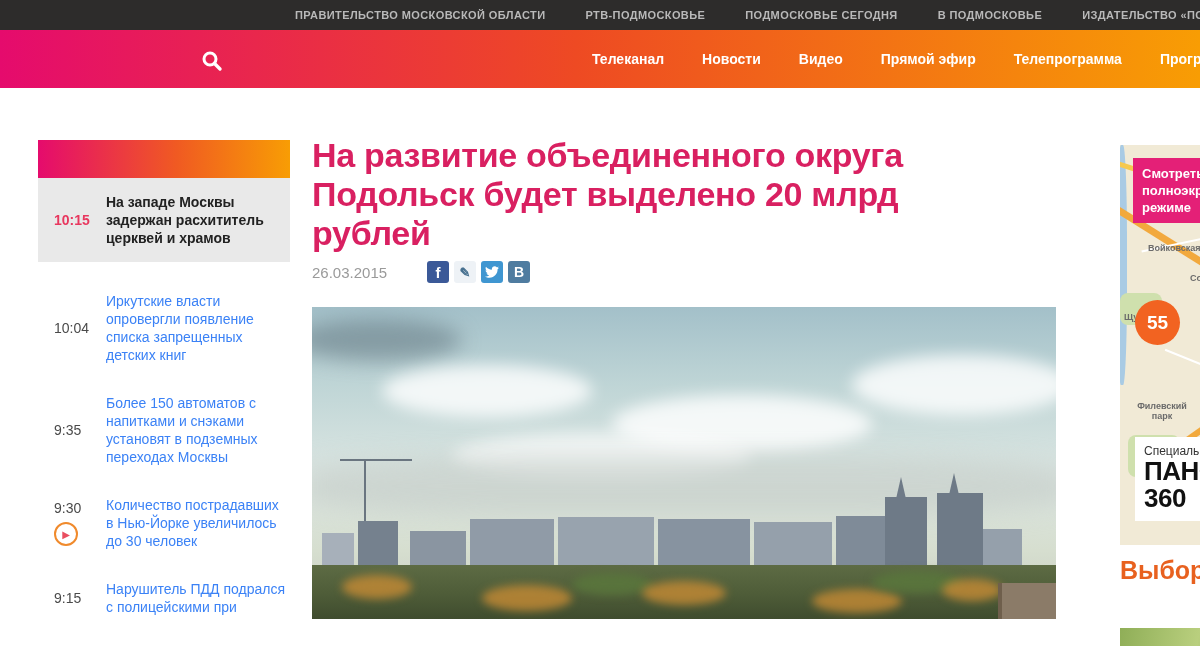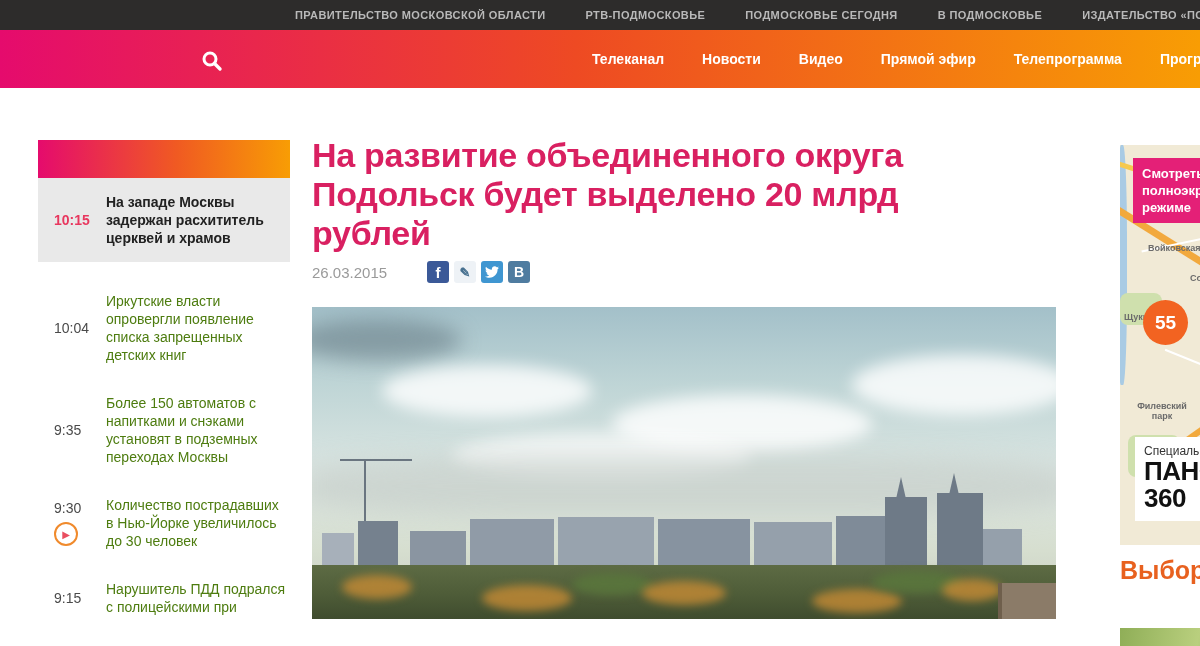--- a/index.html
+++ b/index.html
@@ -36,21 +36,21 @@
   .search-btn { position:absolute; left:200px; top:19px; width:24px; height:24px; cursor:pointer; }
   .nav { position:absolute; left:592px; top:0; height:58px; display:flex; align-items:center; gap:38px; }
   .nav .nlink { color:#fff; font-weight:bold; font-size:14px; white-space:nowrap; cursor:pointer; }
   
   .sidebar { position:absolute; left:38px; top:140px; width:252px; }
   .sidebar-bar { height:38px; background:linear-gradient(90deg,#e50b6d 0%,#f05a22 55%,#f89d04 100%); }
   .feed-item { display:flex; padding:0 4px 0 16px; margin-top:30px; cursor:pointer;align-items:center; }
   .feed-item.active { background:#e9e9e9; padding:15px 4px 15px 16px; margin-top:0; }
   .feed-time { width:52px; flex-shrink:0; font-size:14px; color:#4a4a4a; }
   .feed-item.active .feed-time { color:#e8385f; font-weight:bold; }
-  .feed-text { font-size:14px; line-height:18px; color:#4d7c0f; }
+  .feed-text { font-size:14px; line-height:18px; color:#3b82f6; }
   .feed-item.active .feed-text { font-weight:bold; color:#222; }
   .play-icon {
     width:24px; height:24px; border-radius:50%; border:2px solid #f08a2c;
     margin-top:6px; display:flex; align-items:center; justify-content:center;
     color:#e94e5f; font-size:10px; background:#fff; cursor:pointer;
   }
   
   .article { position:absolute; left:312px; top:136px; width:744px; }
   .title {
     width:710px; font-size:34px; line-height:39px; font-weight:bold;
@@ -98,21 +98,21 @@
     background:#a9cbe4; border-radius:40%; }
   .road { position:absolute; background:#f2a93d; }
   .road.y { background:#f6c94f; }
   .park { position:absolute; background:#cfe0ad; border-radius:8px; }
   .lane { position:absolute; background:#ffffff; }
   .map-label { position:absolute; font-size:9px; color:#6b6b6b;font-weight:bold; }
   .map-label.wrap { width:52px; text-align:center; line-height:10px; }
   .map-overlay { position:absolute; left:13px; top:13px; width:150px;
     background:#e42077; color:#fff; font-weight:bold; font-size:13px;
     line-height:17px; padding:7px 9px; cursor:pointer; }
-  .map-badge { position:absolute; left:23px; top:155px; width:45px; height:45px;
+  .map-badge { position:absolute; left:15px; top:155px; width:45px; height:45px;
     border-radius:50%; background:#f26321; color:#fff; font-weight:bold; font-size:19px;
     display:flex; align-items:center; justify-content:center; }
   .special { position:absolute; left:15px; top:292px; width:150px; background:#fff;
     padding:7px 9px 9px 9px; cursor:pointer; }
   .special-l1 { font-size:12px; color:#333; }
   .special-l2 { font-size:26px; font-weight:bold; color:#111; line-height:27px; letter-spacing:-.5px; }
   .section-title { position:absolute; left:1120px; top:556px; font-size:25px;
     font-weight:bold; color:#e8611f; white-space:nowrap; }
   .thumb { position:absolute; left:1120px; top:628px; width:130px; height:18px;
     background:linear-gradient(100deg,#8fae57,#b9cf7e 60%,#7d9a4a); cursor:pointer; }

